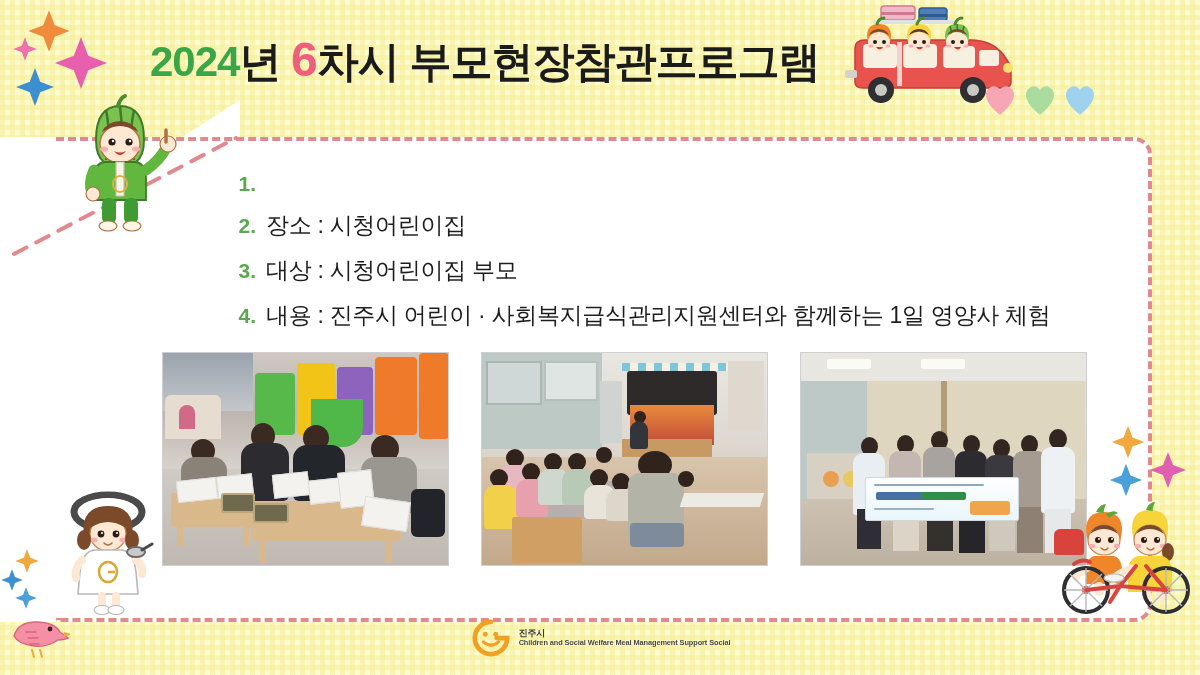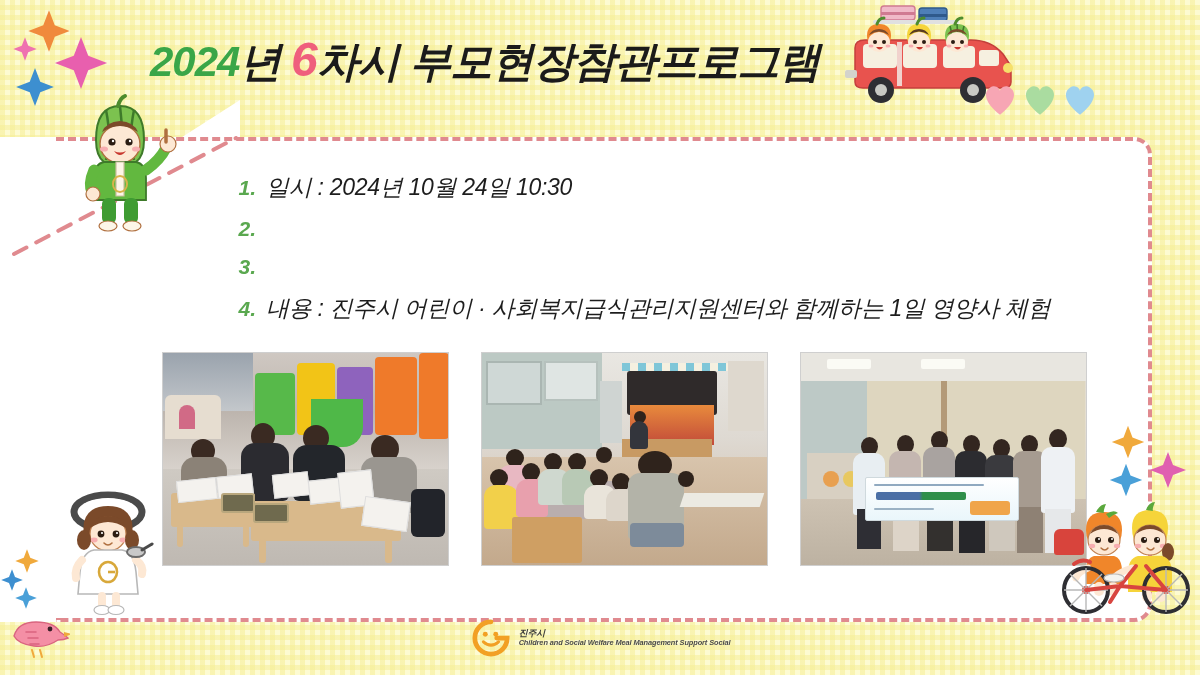--- a/index.html
+++ b/index.html
@@ -8,21 +8,20 @@
     font-family:"Liberation Sans","DejaVu Sans",sans-serif;
     background:#fdfbe4;
   }
   #poster{
     position:relative;width:1200px;height:675px;overflow:hidden;
     background-color:#fdfbd2;
     background-image:
       repeating-linear-gradient(0deg, rgba(246,238,150,.55) 0 5px, rgba(255,255,255,0) 5px 10px),
       repeating-linear-gradient(90deg, rgba(246,238,150,.55) 0 5px, rgba(255,255,255,0) 5px 10px);
     background-size:10px 10px;
-    font-style:italic;
   }
 
   
   .card{
     position:absolute;left:56px;top:137px;width:1096px;height:485px;
     background:#ffffff;
     border-top:4px dashed #e08a8f;
     border-right:4px dashed #e08a8f;
     border-bottom:4px dashed #e08a8f;
     border-left:0;
@@ -143,27 +142,28 @@
   </svg>
 
   <div class="title">
     <span class="t-green">2024</span><span class="t-black">년</span>
     <span class="t-pink">6</span><span class="t-rest">차시 부모현장참관프로그램</span>
   </div>
 
   <div class="list">
     <div class="li">
       <span class="li-num">1.</span>
-      <span class="li-txt">일시 : 2024년 10월 24일 10:30</span>
     </div>
     <div class="li">
       <span class="li-num">2.</span>
+      <span class="li-txt">장소 : 시청어린이집</span>
     </div>
     <div class="li">
       <span class="li-num">3.</span>
+      <span class="li-txt">대상 : 시청어린이집 부모</span>
     </div>
     <div class="li">
       <span class="li-num">4.</span>
       <span class="li-txt">내용 : 진주시 어린이 · 사회복지급식관리지원센터와 함께하는 1일 영양사 체험</span>
     </div>
   </div>
 
   <div class="photos">
 
     <div class="photo p1">

